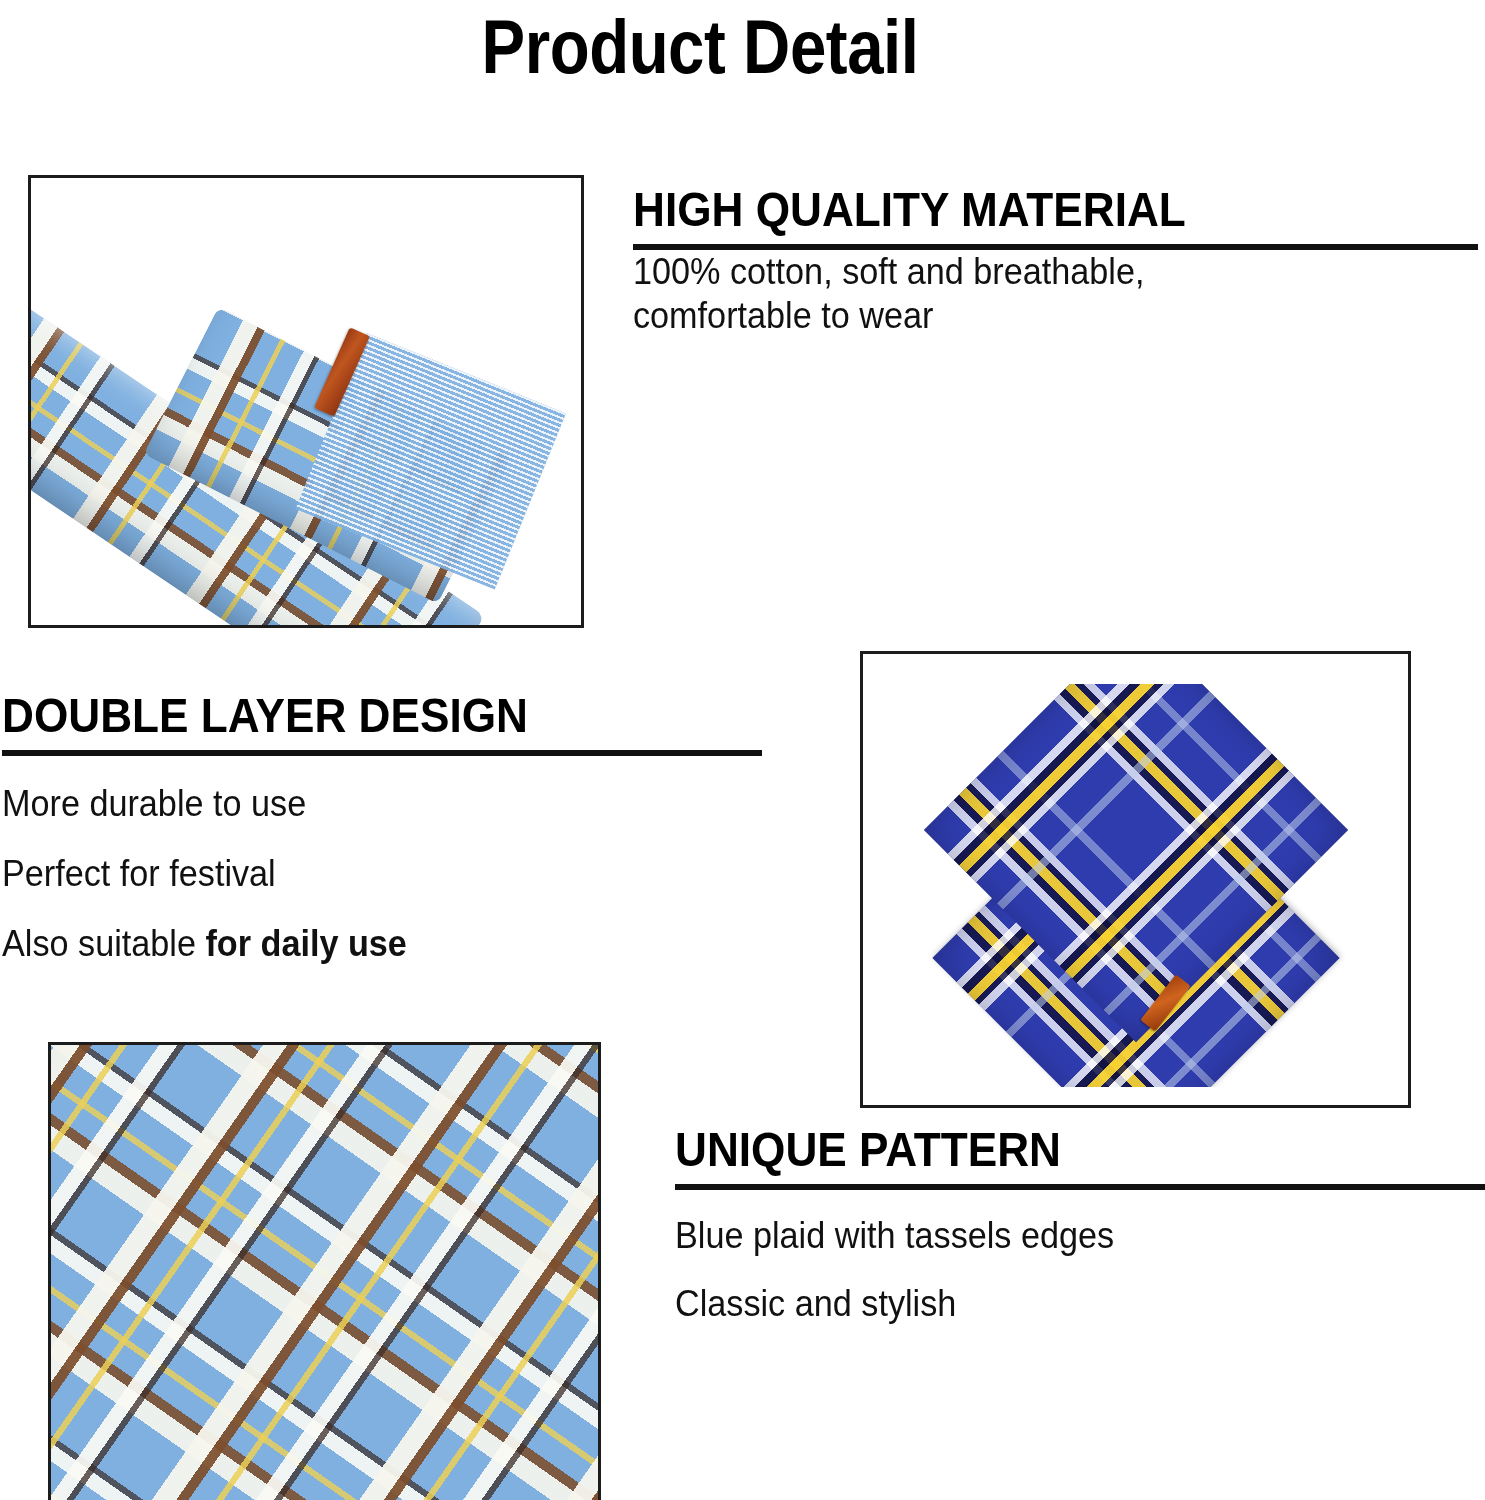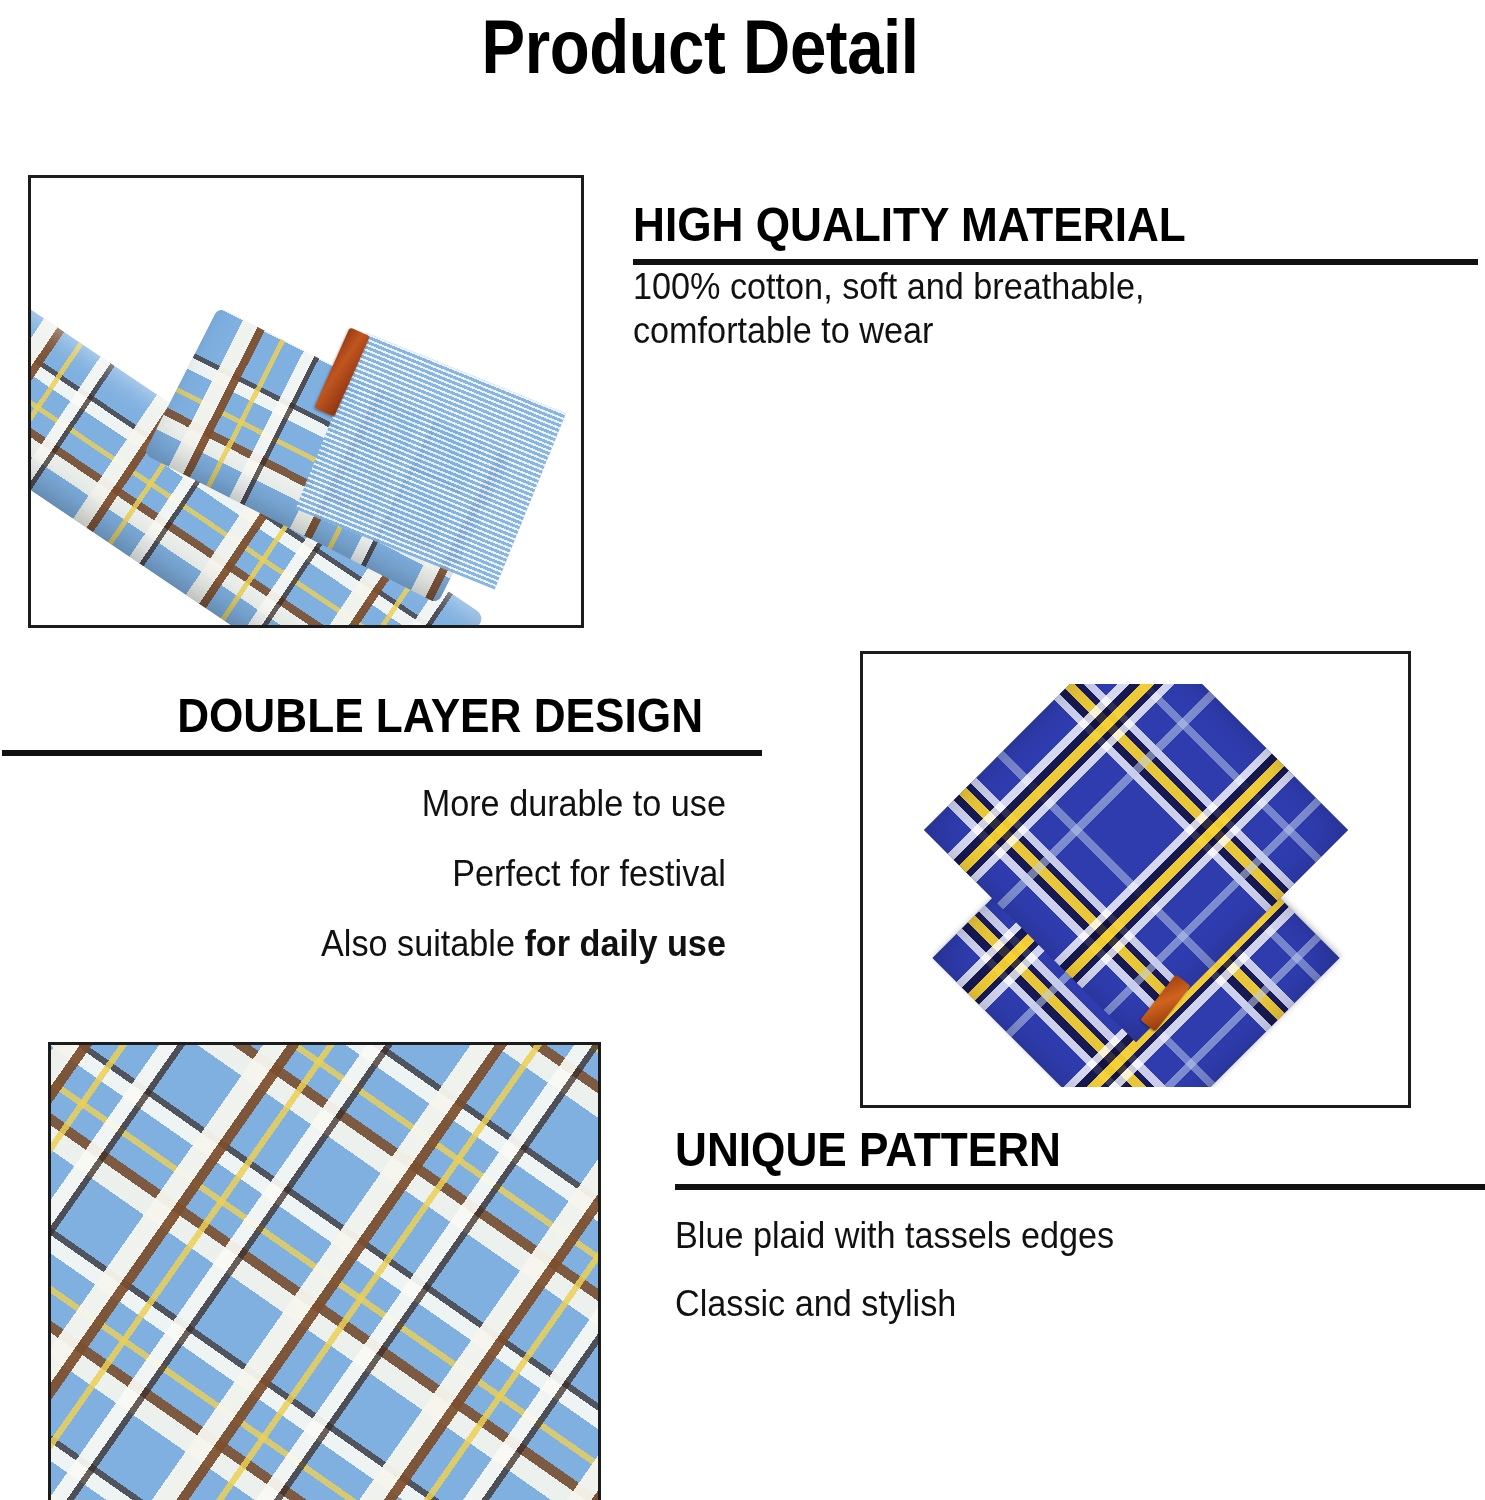--- a/index.html
+++ b/index.html
@@ -244,26 +244,26 @@
     font-family: "Liberation Sans", sans-serif;
     font-size: 36px;
     line-height: 44px;
     color: #111111;
     white-space: nowrap;
     transform: scaleX(0.95);
     transform-origin: 0 50%;
   }
   .feature .body-line b { font-weight: bold; }
 
-  #feature-material   { left: 633px; top: 197px;  width: 852px; }
+  #feature-material   { left: 633px; top: 182px;  width: 852px; }
   #feature-material .rule { width: 845px; }
   #feature-material .body-line:nth-of-type(1) { margin-top: 34px; }
   #feature-material .body-line:nth-of-type(2) { margin-top: 22px; }
 
-  #feature-double     { left: 2px;   top: 688px;  width: 762px; text-align: right; }
+  #feature-double     { left: 2px;   top: 688px;  width: 762px; }
   #feature-double .rule { width: 760px; }
   #feature-double .body-line { margin-top: 26px; }
   #feature-double .body-line:first-of-type { margin-top: 36px; }
 
   #feature-pattern    { left: 675px; top: 1122px; width: 810px; }
   #feature-pattern .rule { width: 810px; }
   #feature-pattern .body-line { margin-top: 24px; }
   #feature-pattern .body-line:first-of-type { margin-top: 34px; }
 </style>
 </head>

